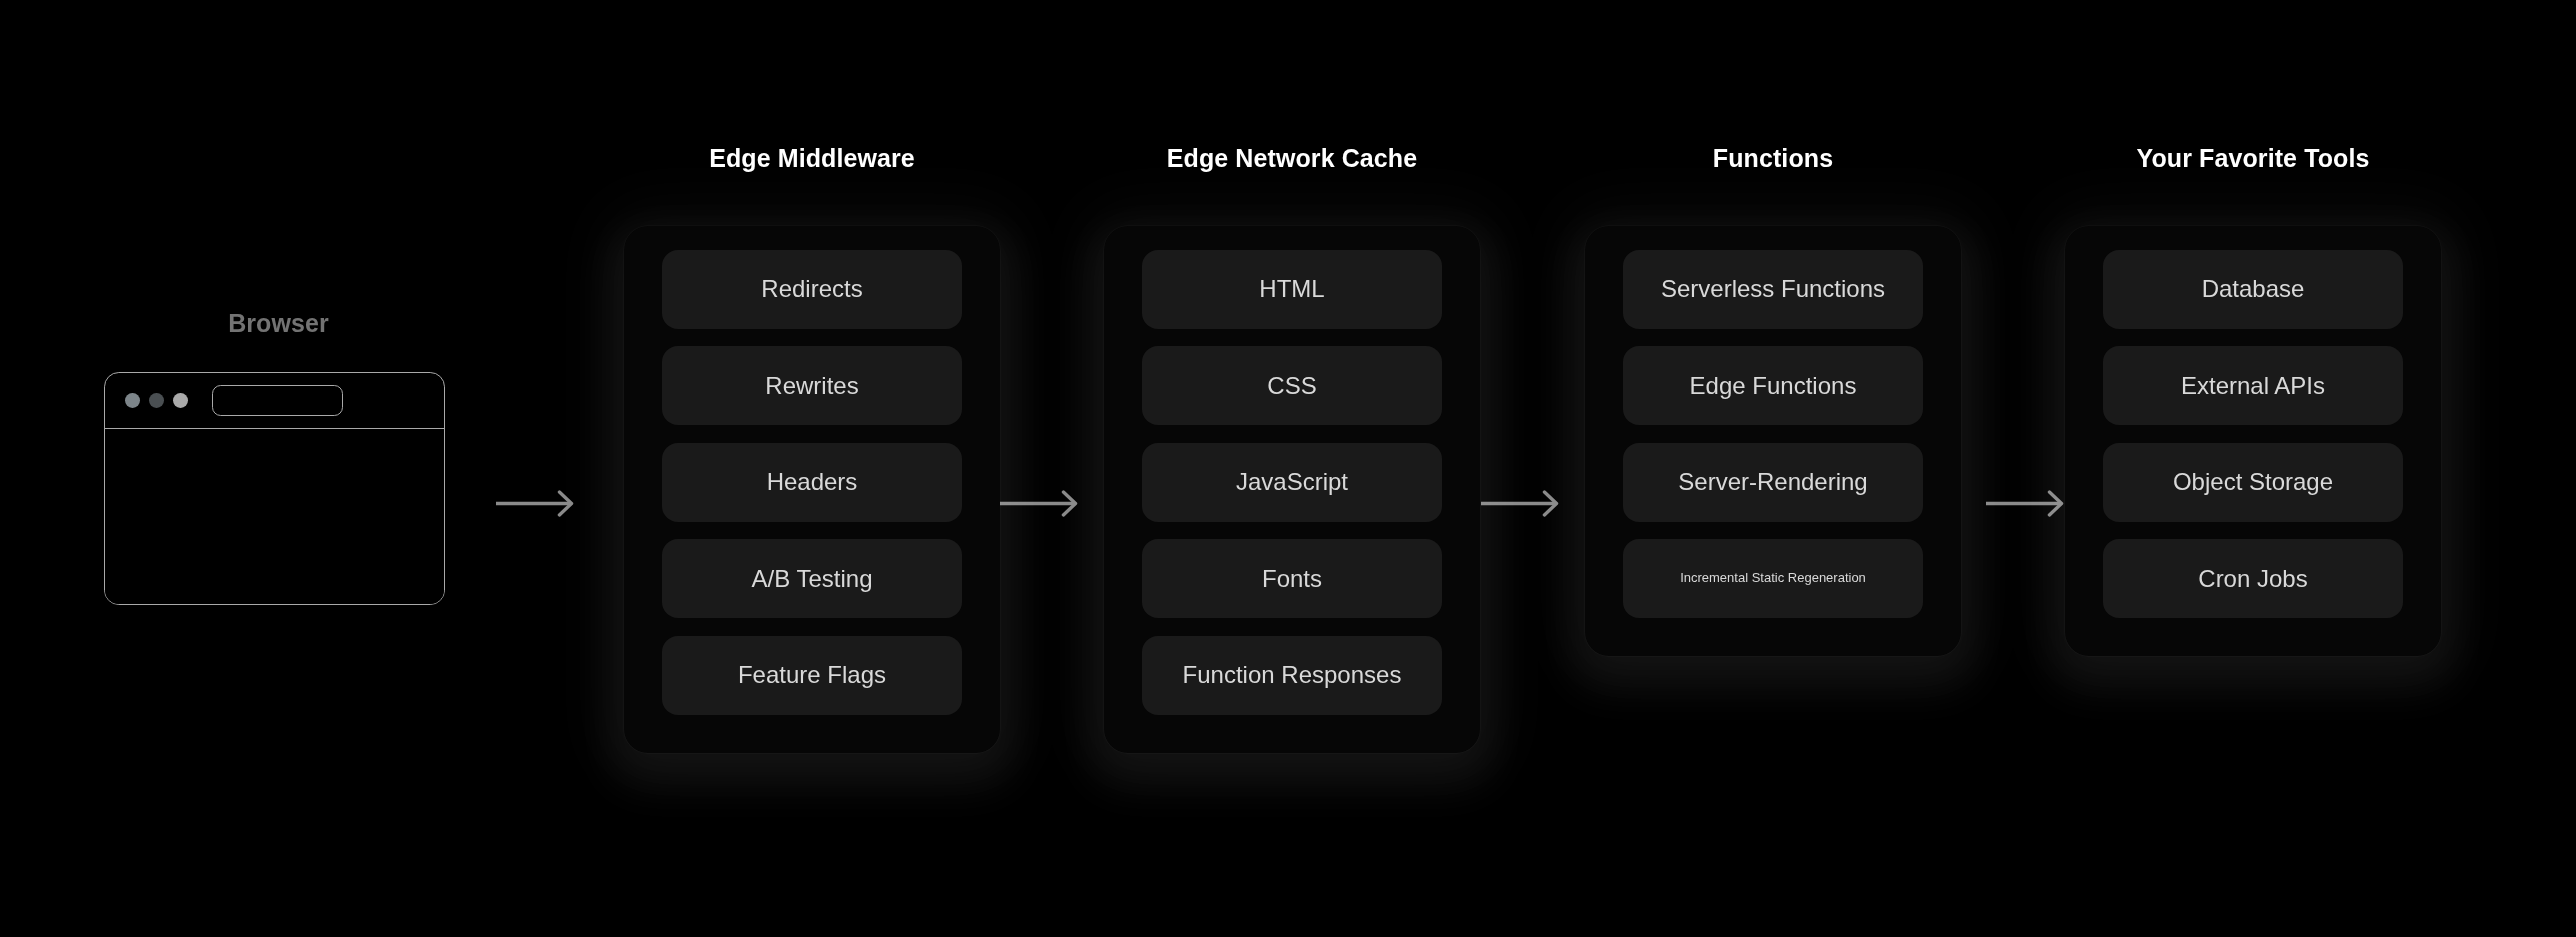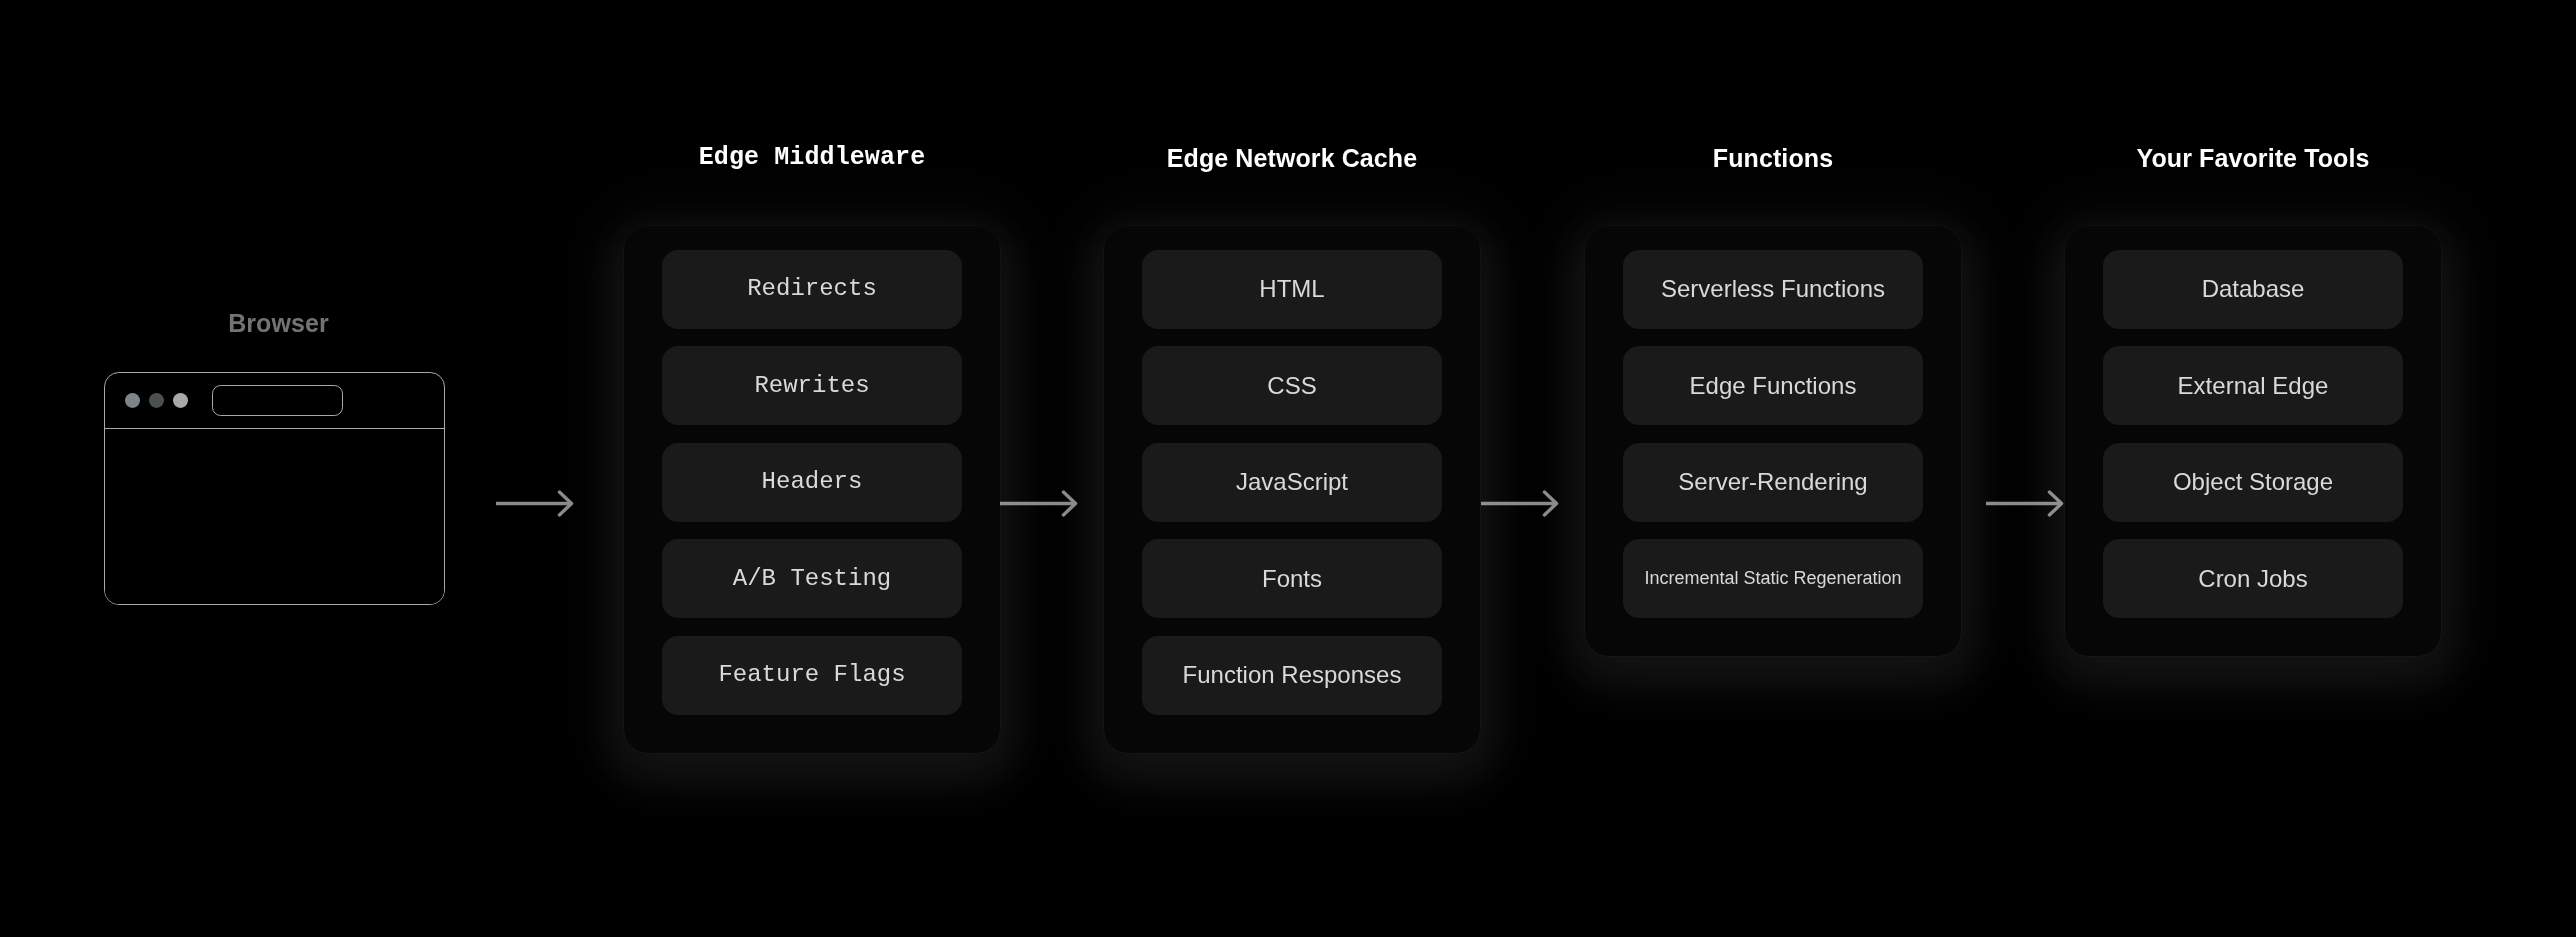--- a/index.html
+++ b/index.html
@@ -127,27 +127,27 @@
 
   .pill-label {
     font-size: 24px;
     font-weight: 400;
     color: #d9d9d9;
     line-height: 1.18;
     white-space: nowrap;
   }
 
   .pill.two-line .pill-label {
-    font-size: 18px;
+    font-size: 13px;
     white-space: normal;
     line-height: 1.3;
   }
 
   
-  #col-0 { left: 624px; font-family: Liberation Mono, monospace; }
+  #col-0 { left: 624px; }
   #col-1 { left: 1104px; }
   #col-2 { left: 1585px; }
   #col-3 { left: 2065px; }
 
   
   .arrow {
     position: absolute;
     top: 488px;
     width: 81px;
     height: 31px;
@@ -260,21 +260,21 @@
     </div>
   </div>
 
   <div class="column" id="col-3">
     <div class="column-title">Your Favorite Tools</div>
     <div class="panel">
       <div class="pill">
           <span class="pill-label">Database</span>
         </div>
       <div class="pill">
-          <span class="pill-label">External Edge</span>
+          <span class="pill-label">External APIs</span>
         </div>
       <div class="pill">
           <span class="pill-label">Object Storage</span>
         </div>
       <div class="pill">
           <span class="pill-label">Cron Jobs</span>
         </div>
     </div>
   </div>
 

